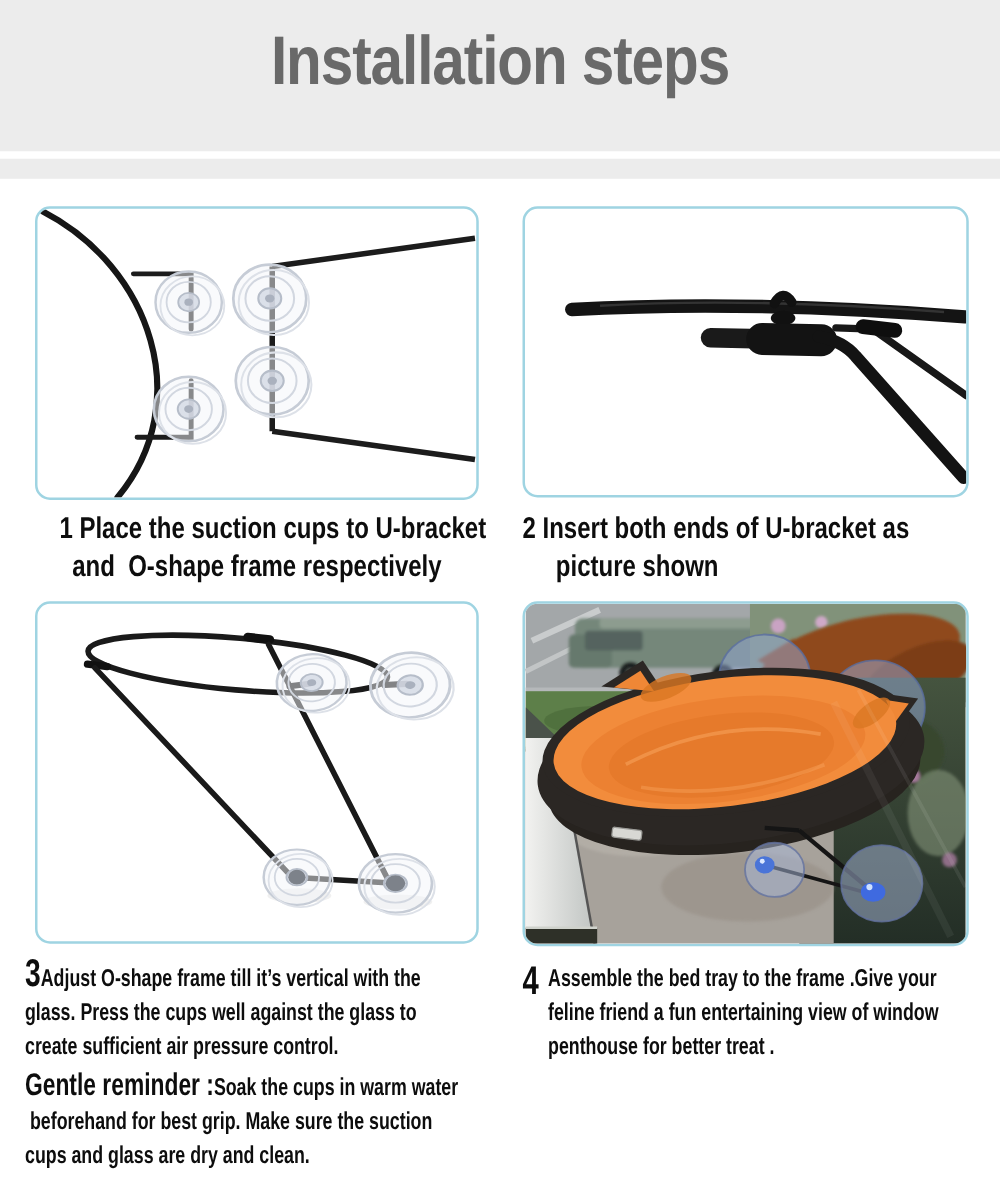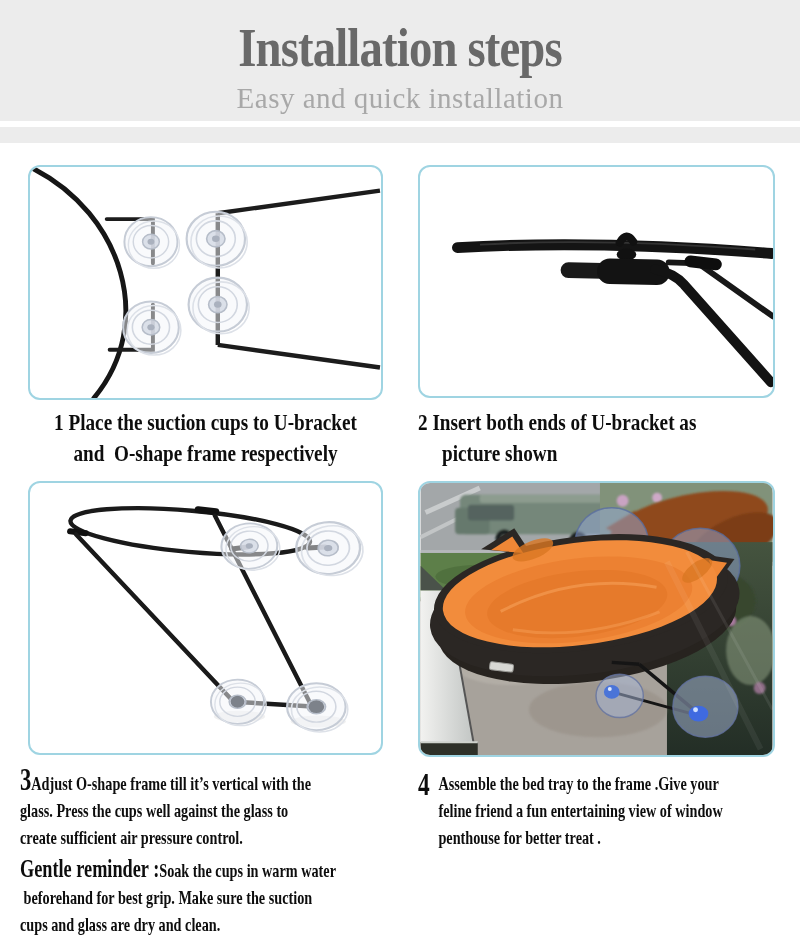--- a/index.html
+++ b/index.html
@@ -1,17 +1,17 @@
 <!DOCTYPE html>
 <html><head>
 <meta charset="utf-8">
 <style>
   html,body{margin:0;padding:0;background:#fff;}
   .page{position:relative;width:800px;height:946px;overflow:hidden;background:#fff;
-        font-family:Liberation Serif, serif;color:#0d0d0d;}
+        font-family:Liberation Sans, sans-serif;color:#0d0d0d;}
   
   .band-a{position:absolute;left:0;top:0;width:800px;height:121px;background:#ececec;}
   .band-b{position:absolute;left:0;top:127px;width:800px;height:16px;background:#ececec;}
   .title{position:absolute;left:0;top:16px;width:800px;text-align:center;
          font-size:55px;font-weight:700;color:#696969;letter-spacing:-1px;
          transform:scaleX(.85);transform-origin:50% 0;white-space:pre;}
   .subtitle{position:absolute;left:0;top:82px;width:800px;text-align:center;
          font-size:29px;font-weight:400;color:#a8a8a8;letter-spacing:.5px;white-space:pre;}
   
   .panel{position:absolute;background:#fff;border:2px solid #9fd4e2;border-radius:12px;
@@ -39,21 +39,20 @@
   .step4 .txt{font-weight:700;font-size:19.5px;line-height:27px;white-space:pre;}
 </style>
 </head>
 <body>
 
 <div class="page">
 
   <div class="band-a"></div>
   <div class="band-b"></div>
   <div class="title">Installation steps</div>
-  <div class="subtitle">Easy and quick installation</div>
 
   <figure class="panel p1" style="margin:0">
     <svg viewBox="0 0 355 235">
       <defs>
         <g id="cup">
           <ellipse rx="27" ry="25" fill="rgba(243,246,250,0.5)" stroke="#c6ccd6" stroke-width="2"></ellipse>
           <ellipse rx="26" ry="24" cx="3" cy="3" fill="none" stroke="#dde1e8" stroke-width="1.5"></ellipse>
           <ellipse rx="18" ry="16.5" fill="none" stroke="#d2d7e0" stroke-width="1.5"></ellipse>
           <ellipse rx="8.5" ry="7.5" fill="rgba(214,219,229,0.85)" stroke="#b6bdc9" stroke-width="1.5"></ellipse>
           <ellipse rx="3.5" ry="3" fill="#aab1be"></ellipse>

